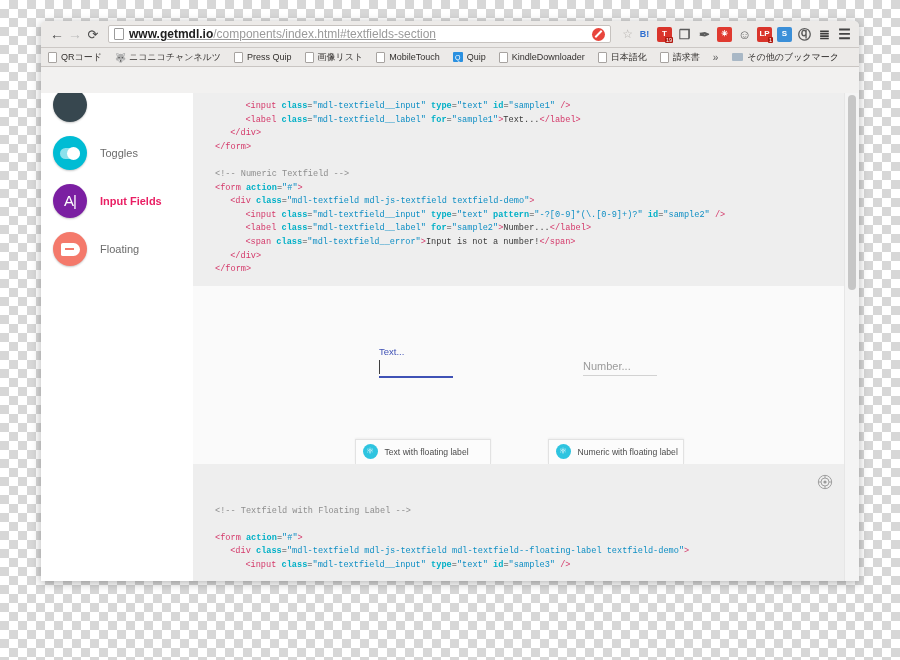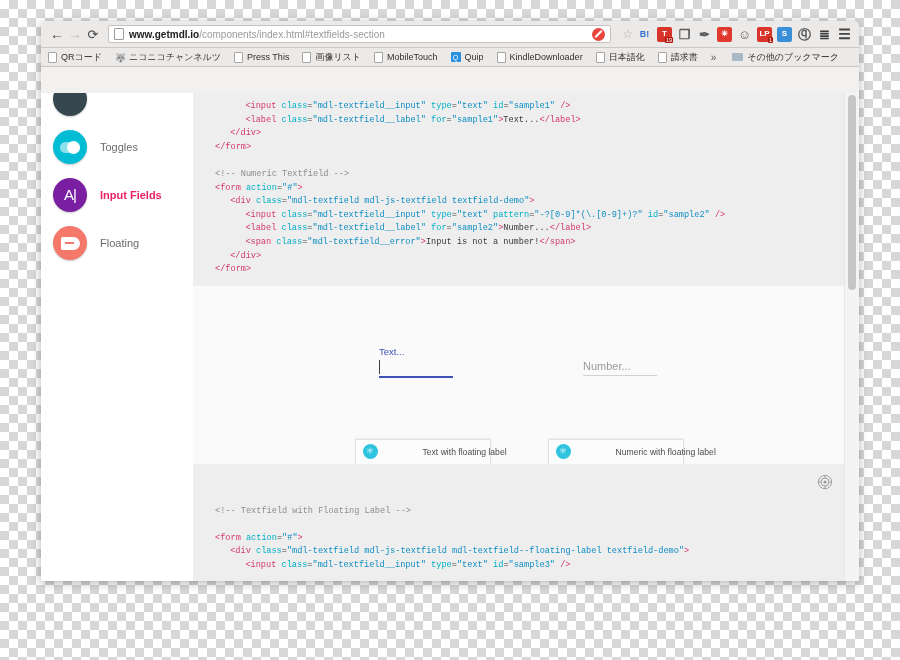--- a/index.html
+++ b/index.html
@@ -74,21 +74,21 @@
   .navbtn.reload{font-size:13px;}
   .omnibox{
     flex:1;height:18px;margin:0 6px;background:#fff;border:1px solid #c6c2bf;
     border-radius:2px;display:flex;align-items:center;padding:0 5px;box-sizing:border-box;
     position:relative;
   }
   .pageicon{
     width:8px;height:10px;background:#fff;border:1px solid #9b9b9b;margin-right:5px;flex:none;
     border-radius:1px;
   }
-  .url{font-size:10px;color:#9a9a9a;white-space:nowrap;overflow:hidden;}
+  .url{font-size:12px;color:#9a9a9a;white-space:nowrap;overflow:hidden;text-decoration:underline;}
   .url b{color:#202020;font-weight:bold;}
   .blocked{
     width:13px;height:13px;border-radius:50%;background:#e8453c;position:relative;flex:none;margin-left:auto;
   }
   .blocked:before{
     content:"";position:absolute;left:2px;top:5.3px;width:9px;height:2px;background:#fff;
     transform:rotate(-45deg);
   }
   .star{font-size:12px;color:#b6b2af;margin-left:5px;}
   .exticons{display:flex;align-items:center;gap:5px;margin-left:4px;}
@@ -120,21 +120,21 @@
   .bm .bico.quip{border:none;background:#2a90e0;color:#fff;font-size:7px;display:flex;
                  align-items:center;justify-content:center;width:10px;height:10px;border-radius:1px;}
   .bm .bico.folder{border:none;background:#a9b8c6;width:11px;height:8px;border-radius:1px;}
   .bm-more{color:#555;margin-right:11px;font-size:10px;}
   .bm-right{margin-left:auto;display:flex;align-items:center;}
   
   .page{
     position:absolute;left:0;top:72px;right:0;bottom:0;background:#ffffff;overflow:hidden;
   }
   .sidebar{
-    position:absolute;left:0;top:0;width:152px;bottom:0;background:#fff;
+    position:absolute;left:0;top:6px;width:152px;bottom:0;background:#fff;
     border-right:2px solid #0c4a6e;
   }
   .sb-clip{position:absolute;left:0;top:-18px;width:152px;}
   .sb-item{display:flex;align-items:center;height:48px;padding-left:12px;box-sizing:border-box;}
   .sb-ico{
     width:34px;height:34px;border-radius:50%;flex:none;margin-right:13px;
     display:flex;align-items:center;justify-content:center;color:#fff;
     box-shadow:0 1px 2px rgba(0,0,0,.22);
   }
   .sb-label{font-size:11px;color:#6b6b6b;}
@@ -157,21 +157,21 @@
   .g-dark{width:34px;height:34px;border-radius:50%;background:#37474f;}
   
   .content{position:absolute;left:152px;top:0;right:14px;bottom:0;background:#fff;overflow:hidden;}
   .codeblock{
     background:#eeeeee;padding:7px 0 9px 0;position:relative;
     font-family:"Liberation Mono", monospace;font-size:8.6px;line-height:13.6px;
     color:#6f6f6f;white-space:pre;
   }
   .codeblock .ln{padding-left:22px;}
   .tg{color:#d4396a;}
-  .at{color:#00b0c7;}
+  .at{color:#00b0c7;font-weight:bold;}
   .vl{color:#0e8ec4;}
   .pl{color:#3a3a3a;}
   .cm{color:#8e8e8e;text-align:center;}
   .gear{
     position:absolute;right:12px;top:10px;width:16px;height:16px;color:#9a9a9a;
   }
   .demo{
     background:#fafafa;position:relative;height:178px;
   }
   .fld{position:absolute;}
@@ -186,21 +186,21 @@
   }
   .cptab{
     width:136px;height:25px;background:#fcfcfc;border:1px solid #e2e2e2;border-bottom:none;
     display:flex;align-items:center;padding-left:7px;box-sizing:border-box;gap:7px;
     box-shadow:0 -1px 2px rgba(0,0,0,.05);
   }
   .cpico{
     width:15px;height:15px;border-radius:50%;background:#2ec4e0;color:#fff;flex:none;
     display:flex;align-items:center;justify-content:center;font-size:9px;line-height:1;
   }
-  .cptab span.lbl{font-size:8.6px;color:#4c4c4c;white-space:nowrap;margin-left:38px;}
+  .cptab span.lbl{font-size:8.6px;color:#4c4c4c;white-space:nowrap;}
   
   .vscroll{
     position:absolute;right:0;top:0;width:14px;bottom:0;background:#f4f4f4;border-left:1px solid #e6e6e6;
   }
   .vthumb{
     position:absolute;left:3px;top:2px;width:8px;height:195px;background:#c6c6c6;border-radius:4px;
   }
 </style>
 </head>
 <body>
@@ -245,21 +245,21 @@
     <span class="bm">
         <span class="bico"></span>
         <span>QRコード</span>
       </span>
     <span class="bm">
         <span class="bico panda">🐺</span>
         <span>ニコニコチャンネルツ</span>
       </span>
     <span class="bm">
         <span class="bico"></span>
-        <span>Press This</span>
+        <span>Press Quip</span>
       </span>
     <span class="bm">
         <span class="bico"></span>
         <span>画像リスト</span>
       </span>
     <span class="bm">
         <span class="bico"></span>
         <span>MobileTouch</span>
       </span>
     <span class="bm">

